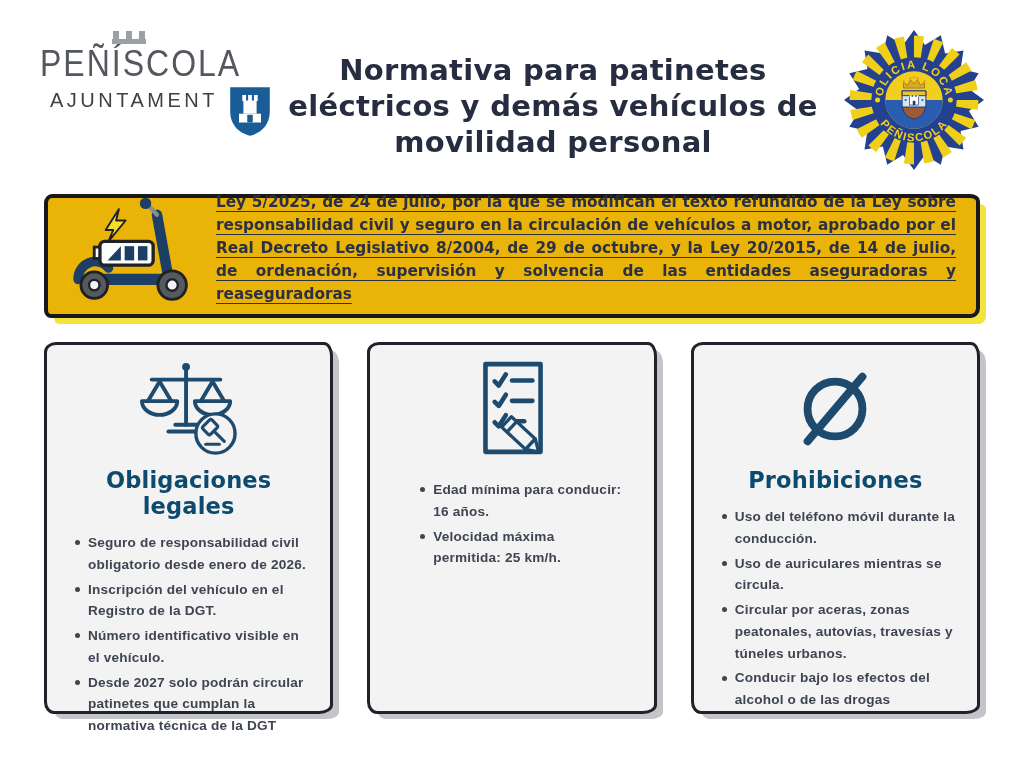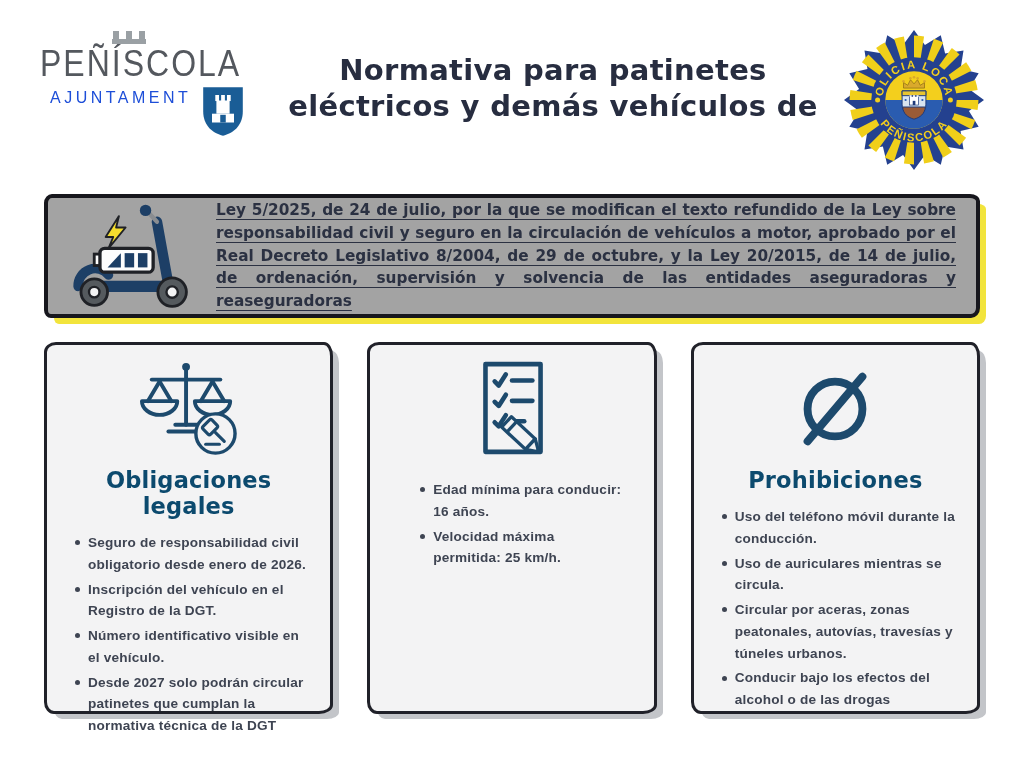--- a/index.html
+++ b/index.html
@@ -13,37 +13,37 @@
   .header { display:flex; align-items:flex-start; padding:26px 34px 0 40px; }
 
   .logo { width:228px; flex:0 0 228px; position:relative; padding-top:16px; }
   .logo-crown { position:absolute; top:4px; left:72px; }
   .logo-name {
     font-size:32px; letter-spacing:2px; color:#54585e; font-weight:400;
     display:inline-block; transform:scaleY(1.18); transform-origin:top left;
     white-space:nowrap;
   }
   .logo-sub-row { display:flex; align-items:flex-start; gap:10px; margin:6px 0 0 10px; }
-  .logo-subtitle { font-size:16px; letter-spacing:3.5px; color:#1d4ed8; margin-top:4px; }
+  .logo-subtitle { font-size:20px; letter-spacing:3.5px; color:#404040; margin-top:4px; }
 
   .title-wrap { flex:1; text-align:center; margin-top:27px; padding:0 6px; }
   .title-line {
     font-family:"DejaVu Sans", sans-serif; font-weight:700; font-size:29px;
     line-height:1.24; color:#272d40; letter-spacing:0.3px;
   }
 
   .badge-wrap { width:152px; flex:0 0 152px; display:flex; justify-content:center; padding-top:4px; }
 
   
   .banner {
-    margin:24px 44px 0 44px; background:#a3a3a3;
+    margin:24px 44px 0 44px; background:#eab308;
     border:4px solid #17171d;
     border-radius:8px 10px 9px 7px / 9px 7px 10px 8px;
     box-shadow:8px 8px 0 -2px #f2e43c;
-    display:flex; align-items:center; padding:8px 20px 8px 10px; height:124px;
+    display:flex; align-items:flex-end; padding:8px 20px 8px 10px; height:124px;
   }
   .scooter-box { width:158px; flex:0 0 158px; display:flex; justify-content:center; }
   .law-text {
     flex:1; margin:0; font-family:"DejaVu Sans", sans-serif; font-weight:700;
     font-size:15.3px; color:#2b3142; text-align:justify; line-height:1.5;
     text-decoration:underline; text-decoration-thickness:1px; text-underline-offset:4px;
   }
 
   
   .cards { display:flex; gap:34px; margin:24px 44px 0 44px; }
@@ -100,20 +100,21 @@
           </g>
           <rect x="17.5" y="27" width="5" height="7" fill="#1a5d96"></rect>
         </svg>
       </span>
     </div>
   </div>
 
   <div class="title-wrap">
     <div class="title-line">Normativa para patinetes</div>
     <div class="title-line">eléctricos y demás vehículos de</div>
+    <div class="title-line">movilidad personal</div>
   </div>
 
   <div class="badge-wrap">
     <svg viewBox="0 0 100 100" width="140" height="140">
       <defs>
         <path id="arcTop" d="M 27.5,50 A 22.5,22.5 0 0 1 72.5,50"></path>
         <path id="arcBot" d="M 20.5,50 A 29.5,29.5 0 0 0 79.5,50"></path>
       </defs>
       <polygon id="badge-star" fill="#24418f" points="50.00,0.00 57.80,10.77 69.13,3.81 72.22,16.74 85.36,14.64 83.26,27.78 96.19,30.87 89.23,42.20 100.00,50.00 89.23,57.80 96.19,69.13 83.26,72.22 85.36,85.36 72.22,83.26 69.13,96.19 57.80,89.23 50.00,100.00 42.20,89.23 30.87,96.19 27.78,83.26 14.64,85.36 16.74,72.22 3.81,69.13 10.77,57.80 0.00,50.00 10.77,42.20 3.81,30.87 16.74,27.78 14.64,14.64 27.78,16.74 30.87,3.81 42.20,10.77"></polygon>
       <g id="badge-rays">

